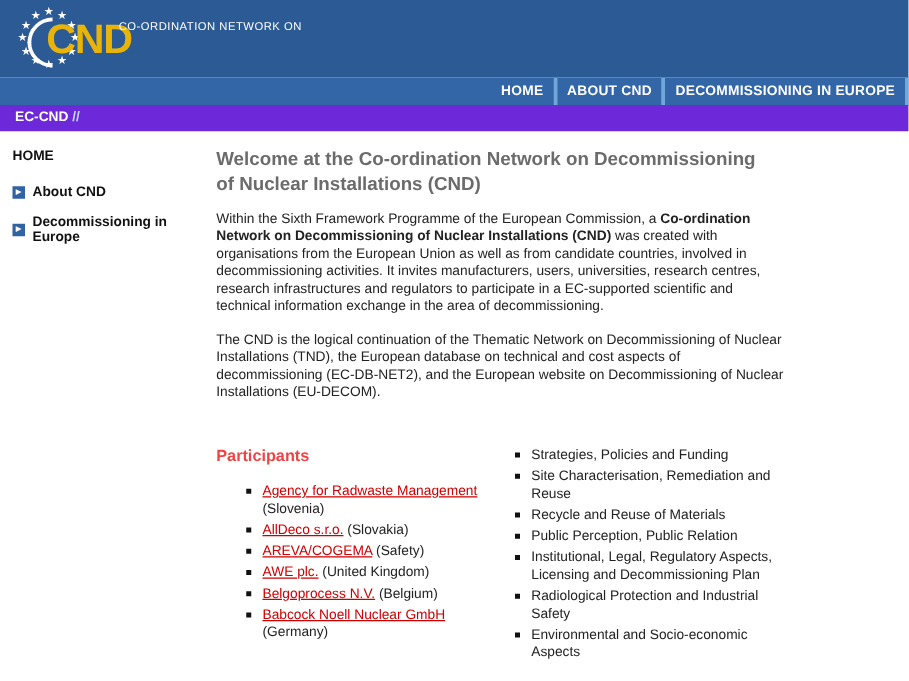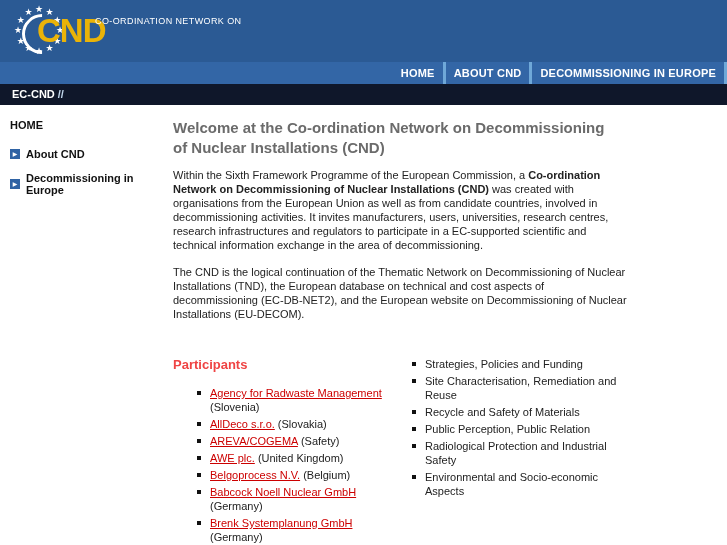--- a/index.html
+++ b/index.html
@@ -19,21 +19,21 @@
   .org { position:absolute; left:95px; top:16px; color:#fff; font-size:9px; font-weight:normal;
          line-height:11.5px; letter-spacing:0.4px; }
 
   
   .nav { height:22px; background:#3366a6; display:flex; justify-content:flex-end; align-items:stretch; }
   .nav-item { color:#fff; font-size:11px; font-weight:bold; padding:5px 8px 0; text-decoration:none;
               letter-spacing:0.2px; cursor:pointer; }
   .nav-sep { width:3px; background:#6fa8d8; }
 
   
-  .breadcrumb-bar { height:21px; background:#0f172a; color:#fff; font-size:11px; font-weight:bold;
+  .breadcrumb-bar { height:21px; background:#6d28d9; color:#fff; font-size:11px; font-weight:bold;
                     padding:4px 0 0 12px; box-sizing:border-box; }
   .bc-text { cursor:pointer; }
   .bc-sep { color:#c3d9ee; margin-left:3px; }
 
   
   .content { display:flex; }
   .sidebar { width:173px; box-sizing:border-box; padding:14px 0 0 10px; }
   .side-home { font-size:11px; font-weight:bold; color:#111; margin-bottom:17px; cursor:pointer; }
   .side-item { display:flex; align-items:center; margin-bottom:12px; cursor:pointer; }
   .side-icon { width:10px; height:10px; background:#2f63a4; color:#fff; font-size:6px;
@@ -122,29 +122,29 @@
       <div class="columns">
         <section class="col-left">
           <h2>Participants</h2>
           <ul id="participants-list">
               <li class="li"><span class="bullet"></span><a class="red-link">Agency for Radwaste Management</a><span class="suffix"> (Slovenia)</span></li>
               <li class="li"><span class="bullet"></span><a class="red-link">AllDeco s.r.o.</a><span class="suffix"> (Slovakia)</span></li>
               <li class="li"><span class="bullet"></span><a class="red-link">AREVA/COGEMA</a><span class="suffix"> (Safety)</span></li>
               <li class="li"><span class="bullet"></span><a class="red-link">AWE plc.</a><span class="suffix"> (United Kingdom)</span></li>
               <li class="li"><span class="bullet"></span><a class="red-link">Belgoprocess N.V.</a><span class="suffix"> (Belgium)</span></li>
               <li class="li"><span class="bullet"></span><a class="red-link">Babcock Noell Nuclear GmbH</a><span class="suffix"> (Germany)</span></li>
-              <li class="li"><span class="bullet"></span><a class="red-link">Brenk Systemplanung GmbH</a><span class="suffix"> (Germany)</span></li>
             </ul>
         </section>
         <section class="col-right">
           <ul id="working-areas-list">
               <li class="li"><span class="bullet"></span><span class="plain">Strategies, Policies and Funding</span></li>
               <li class="li"><span class="bullet"></span><span class="plain">Site Characterisation, Remediation and Reuse</span></li>
-              <li class="li"><span class="bullet"></span><span class="plain">Recycle and Safety of Materials</span></li>
+              <li class="li"><span class="bullet"></span><span class="plain">Recycle and Reuse of Materials</span></li>
               <li class="li"><span class="bullet"></span><span class="plain">Public Perception, Public Relation</span></li>
+              <li class="li"><span class="bullet"></span><span class="plain">Institutional, Legal, Regulatory Aspects, Licensing and Decommissioning Plan</span></li>
               <li class="li"><span class="bullet"></span><span class="plain">Radiological Protection and Industrial Safety</span></li>
               <li class="li"><span class="bullet"></span><span class="plain">Environmental and Socio-economic Aspects</span></li>
             </ul>
         </section>
       </div>
     </main>
 
   </div>
 </div>
 

